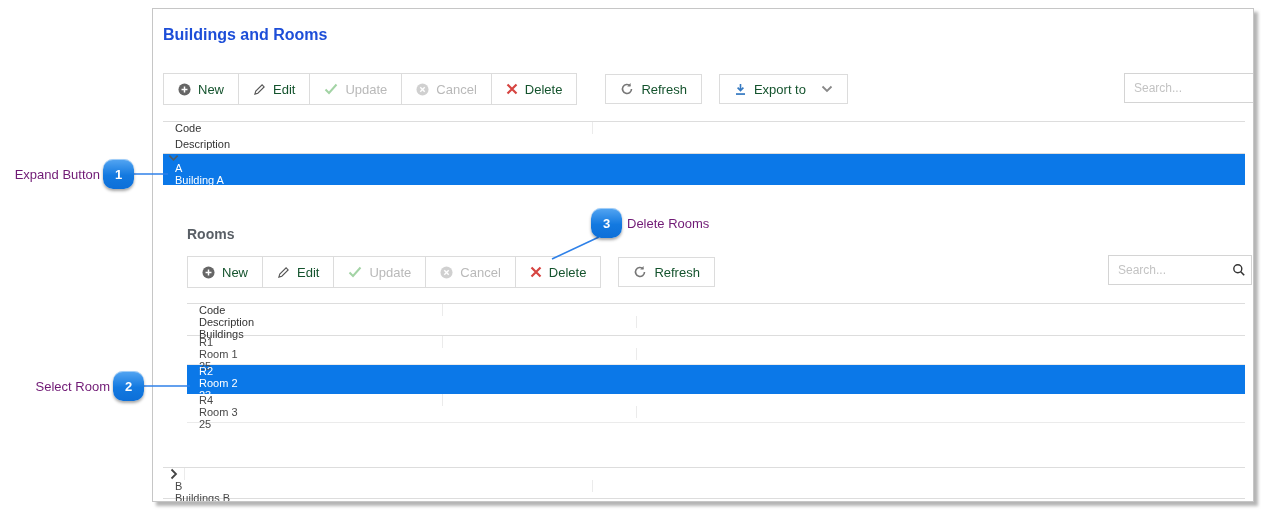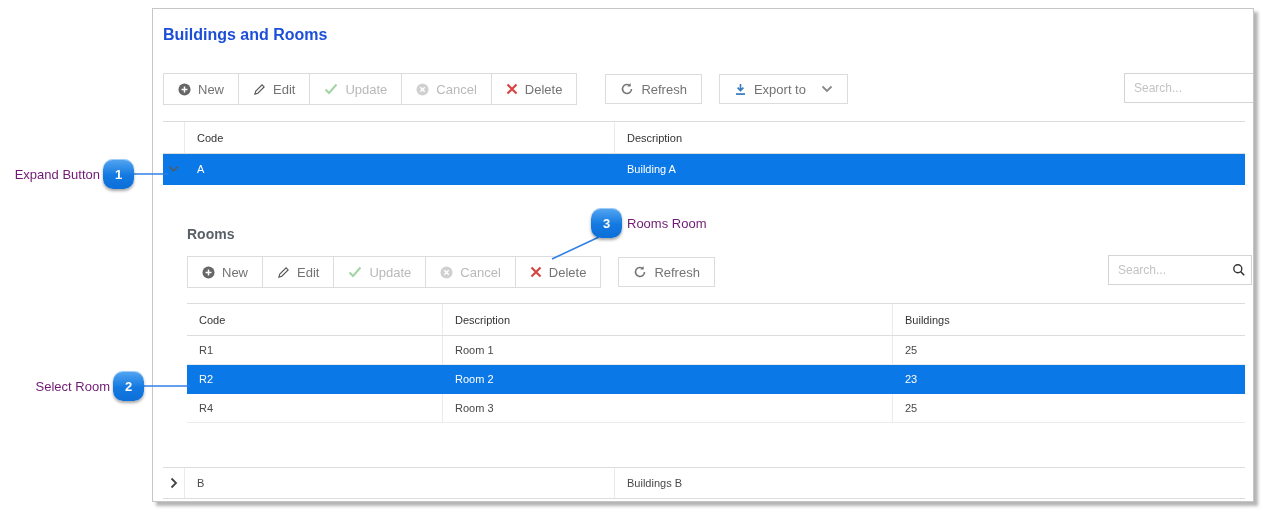--- a/index.html
+++ b/index.html
@@ -15,21 +15,21 @@
   }
   .page-title { position: absolute; left: 10px; top: 17px;
     font-size: 16px; font-weight: bold; color: #1d4ed8; }
 
   
   .toolbar { position: absolute; display: flex; align-items: center; }
   .btn-group { display: inline-flex; border: 1px solid #dcdcdc; background: #fff; }
   .btn {
     height: 30px; padding: 0 14px; display: inline-flex; align-items: center; gap: 7px;
     background: #fff; border: none; border-left: 1px solid #dcdcdc;
-    font-family: "Liberation Sans", sans-serif; font-size: 13px; color: #737373; cursor: pointer;
+    font-family: "Liberation Sans", sans-serif; font-size: 13px; color: #14532d; cursor: pointer;
     white-space: nowrap;
   }
   .btn:first-child { border-left: none; }
   .btn.single { border: 1px solid #dcdcdc; }
   .btn.disabled { color: #b9b9b9; cursor: default; }
   .btn.disabled svg { opacity: .55; }
   .gap-lg { margin-left: 28px; }
   .gap-md { margin-left: 17px; }
   .icon { display: inline-flex; align-items: center; }
 
@@ -38,21 +38,21 @@
   .search-box input {
     width: 100%; height: 100%; border: 1px solid #d4d4d4; background: #fff;
     padding: 0 26px 0 9px; font-family: "Liberation Sans", sans-serif;
     font-size: 12px; color: #555; outline: none;
   }
   .search-box input::placeholder { color: #c3c3c3; }
   .search-box .mag { position: absolute; right: 6px; top: 8px; }
 
   
   .grid { position: absolute; font-size: 11px; color: #484848; }
-  .g-row { display: flex; align-items: stretch; border-bottom: 1px solid #ebebeb; background: #fff; }
+  .g-row { display: flex; align-items: stretch; border-bottom: 1px solid #ebebeb; background: #fff; flex-direction: column; }
   .g-head { border-top: 1px solid #dddddd; border-bottom: 1px solid #dddddd; color: #333; }
   .g-cell { display: flex; align-items: center; padding-left: 12px; border-right: 1px solid #ebebeb; }
   .g-cell:last-child { border-right: none; }
   .c-expand { width: 22px; padding-left: 0; justify-content: center; }
   .m-code { width: 430px; }
   .m-desc { flex: 1; }
   .r-code { width: 256px; }
   .r-desc { width: 450px; }
   .r-cap  { flex: 1; }
   .h33 { height: 33px; }
@@ -294,13 +294,13 @@
   <line x1="599" y1="237" x2="552" y2="259" stroke="#2f81e8" stroke-width="1.6"></line>
 </svg>
 
 <div class="callout-label align-r" style="left:0; top:167px; width:100px;">Expand Button</div>
 <div class="badge" style="left:103px; top:159px;">1</div>
 
 <div class="callout-label align-r" style="left:0; top:379px; width:110px;">Select Room</div>
 <div class="badge" style="left:113px; top:371px;">2</div>
 
 <div class="badge" style="left:591px; top:208px;">3</div>
-<div class="callout-label" style="left:627px; top:216px;">Rooms Room</div>
+<div class="callout-label" style="left:627px; top:216px;">Delete Rooms</div>
 
 </body></html>

